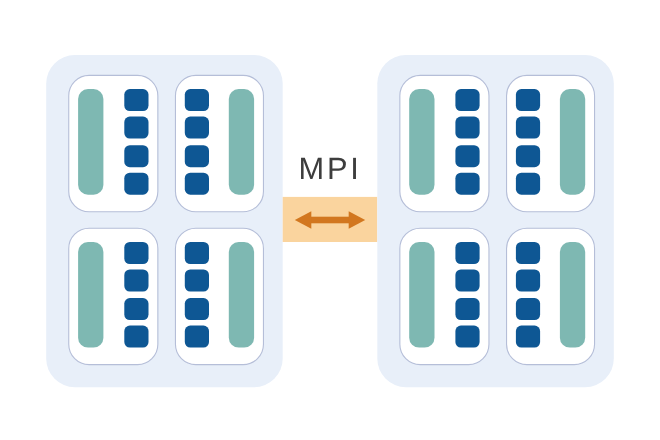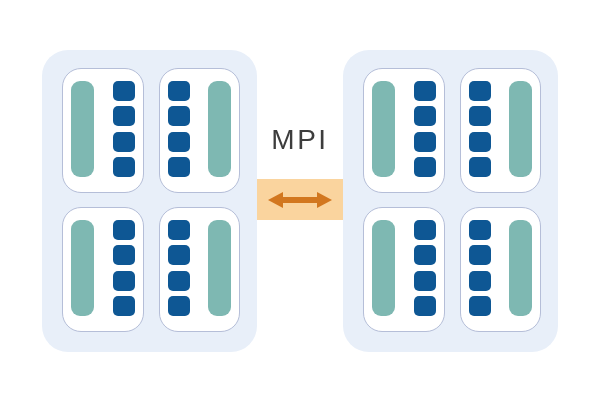--- a/index.html
+++ b/index.html
@@ -67,21 +67,21 @@
   }
   .core {
     width: 22px;
     height: 20px;
     border-radius: 5px;
     background: var(--core);
   }
   .mpi-label {
     position: absolute;
     left: 257px;
-    top: 119px;
+    top: 133px;
     width: 86px;
     height: 41px;
     display: flex;
     align-items: center;
     justify-content: center;
     font-size: 28px;
     font-weight: 400;
     letter-spacing: 2.5px;
     color: var(--label);
   }

